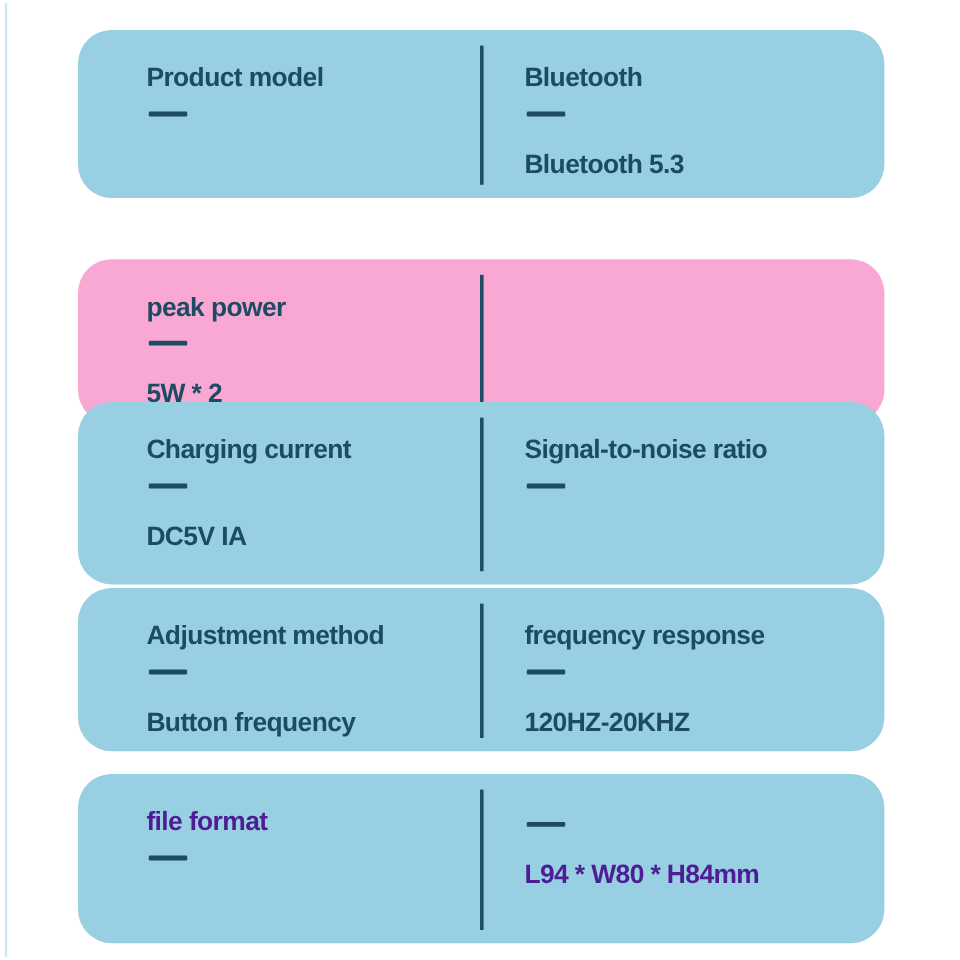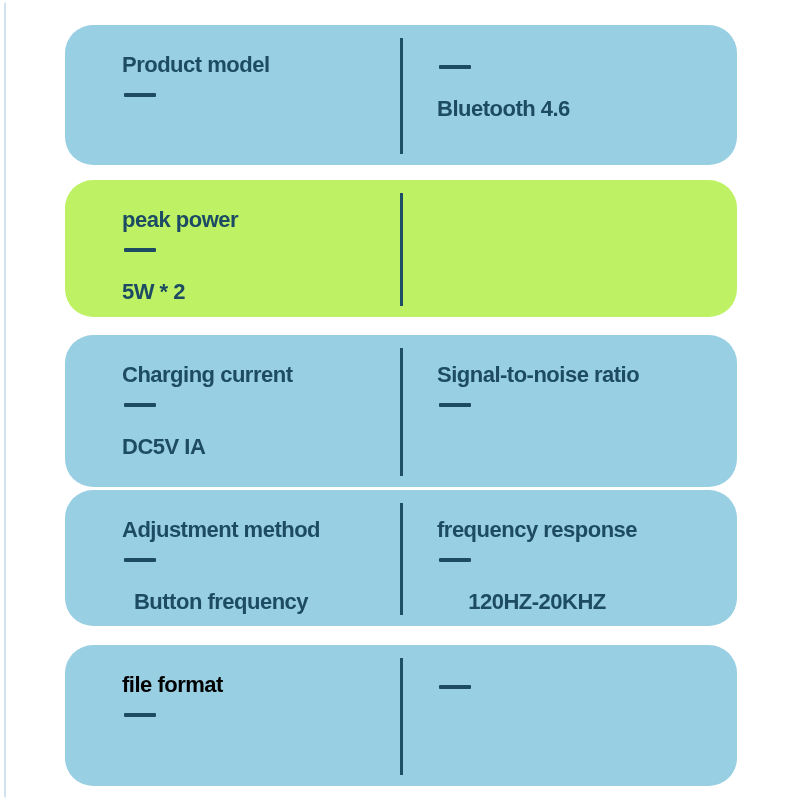--- a/index.html
+++ b/index.html
@@ -71,26 +71,27 @@
 <div class="page">
   <div class="edge-line" style="background: rgb(207, 228, 239);"></div>
 
   <div class="card card-1" style="background: rgb(152, 207, 226); color: rgb(28, 75, 99);">
     <div class="col col-left">
       <div class="spec-label">Product model</div>
       <div class="label-underline" style="background: rgb(28, 75, 99);"></div>
     </div>
     <div class="divider" style="background: rgb(31, 79, 102);"></div>
     <div class="col col-right">
+      <div class="spec-label">Bluetooth</div>
       <div class="label-underline" style="background: rgb(28, 75, 99);"></div>
-      <div class="spec-value">Bluetooth 4.6</div>
+      <div class="spec-value">Bluetooth 5.3</div>
     </div>
   </div>
 
-  <div class="card card-2" style="background: #bef264; color: rgb(28, 75, 99);">
+  <div class="card card-2" style="background: #f9a8d4; color: rgb(28, 75, 99); margin-top: 36px;">
     <div class="col col-left">
       <div class="spec-label">peak power</div>
       <div class="label-underline" style="background: rgb(28, 75, 99);"></div>
       <div class="spec-value">5W * 2</div>
     </div>
     <div class="divider" style="background: rgb(31, 79, 102);"></div>
   </div>
 
   <div class="card card-3" style="background: rgb(152, 207, 226); color: rgb(28, 75, 99);">
     <div class="col col-left">
@@ -98,37 +99,38 @@
       <div class="label-underline" style="background: rgb(28, 75, 99);"></div>
       <div class="spec-value">DC5V IA</div>
     </div>
     <div class="divider" style="background: rgb(31, 79, 102);"></div>
     <div class="col col-right">
       <div class="spec-label">Signal-to-noise ratio</div>
       <div class="label-underline" style="background: rgb(28, 75, 99);"></div>
     </div>
   </div>
 
-  <div class="card card-4" style="background: rgb(152, 207, 226); color: rgb(28, 75, 99); text-align: center;">
+  <div class="card card-4" style="background: rgb(152, 207, 226); color: rgb(28, 75, 99);">
     <div class="col col-left">
       <div class="spec-label">Adjustment method</div>
       <div class="label-underline" style="background: rgb(28, 75, 99);"></div>
       <div class="spec-value">Button frequency</div>
     </div>
     <div class="divider" style="background: rgb(31, 79, 102);"></div>
     <div class="col col-right">
       <div class="spec-label">frequency response</div>
       <div class="label-underline" style="background: rgb(28, 75, 99);"></div>
       <div class="spec-value">120HZ-20KHZ</div>
     </div>
   </div>
 
-  <div class="card card-5" style="background: rgb(152, 207, 226); color: #000000;">
+  <div class="card card-5" style="background: rgb(152, 207, 226); color: #4c1d95;">
     <div class="col col-left">
       <div class="spec-label">file format</div>
       <div class="label-underline" style="background: rgb(28, 75, 99);"></div>
     </div>
     <div class="divider" style="background: rgb(31, 79, 102);"></div>
     <div class="col col-right">
       <div class="label-underline" style="background: rgb(28, 75, 99);"></div>
+      <div class="spec-value">L94 * W80 * H84mm</div>
     </div>
   </div>
 </div>
 
 </body></html>

